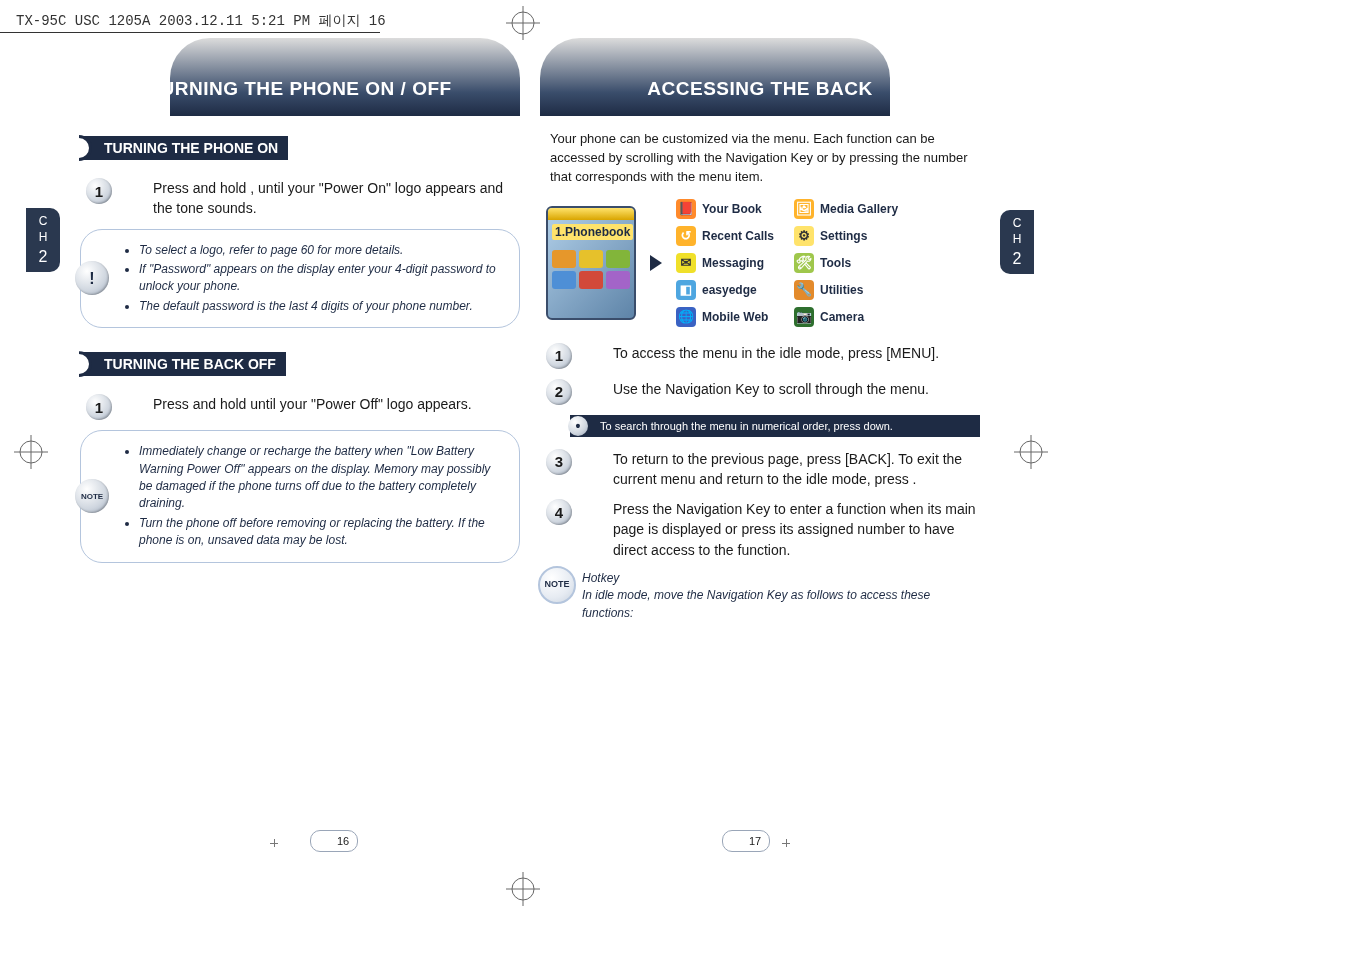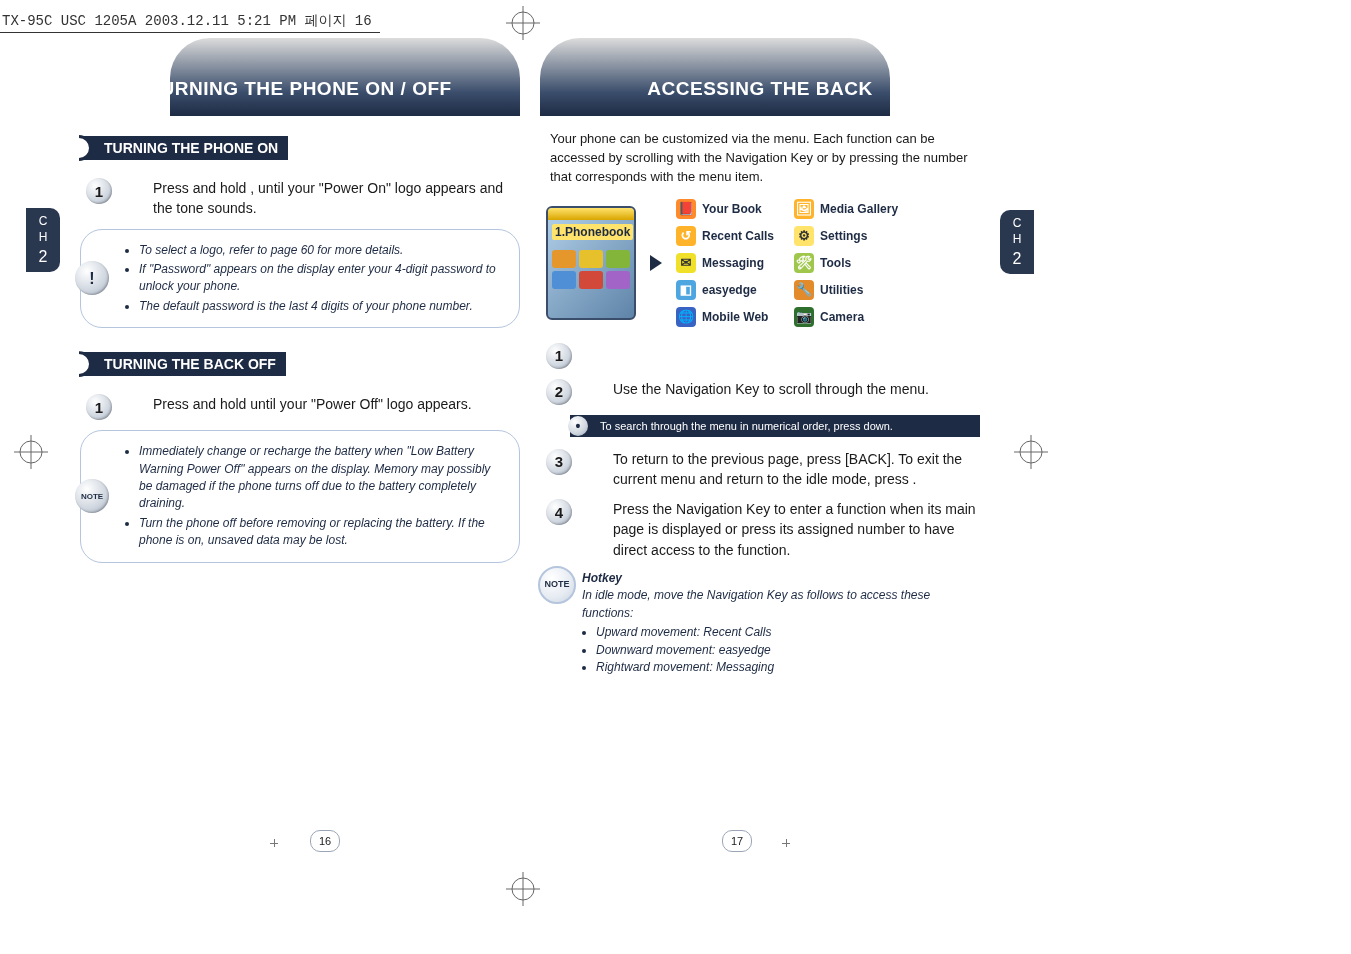--- a/index.html
+++ b/index.html
@@ -8,21 +8,21 @@
     background: #fff;
     font-family: Arial, Helvetica, sans-serif;
     color: #1a1a1a;
     width: 1351px;
     height: 954px;
     position: relative;
   }
   .header-line {
     position: absolute;
     top: 12px;
-    left: 2px;
+    left: 16px;
     font-size: 14px;
     color: #333;
     font-family: "Courier New", monospace;
   }
   .crop-mark { position: absolute; }
   .crop-mark svg { display: block; }
 
   .spread {
     position: absolute;
     top: 28px;
@@ -240,31 +240,31 @@
   }
   .note-block .note-badge{
     position:absolute;
     left:-44px;top:-4px;
     width:34px;height:34px;border-radius:50%;
     border:2px solid #b4c5dd;
     background: radial-gradient(circle at 35% 30%, #fff, #e6ebf2 60%, #c9d3df);
     display:flex;align-items:center;justify-content:center;
     font-size:9px;font-weight:bold;font-style:normal;
   }
-  .note-block .nb-title{font-weight:bold;text-align:center;}
+  .note-block .nb-title{font-weight:normal;text-align:center;}
   .note-block ul{margin:2px 0 0 0;padding-left:14px;}
 
   .page-num {
     position: absolute;
     bottom: 6px;
     width: 28px; height: 20px;
     border: 1px solid #9aa6b8;
     border-radius: 10px;
     font-size: 11px;
-    display:flex;align-items:center;justify-content:center;
+    display:flex;align-items:center;justify-content:center;padding-left:18px;
   }
   .page-left .page-num { left: 50%; transform: translateX(10px); }
   .page-right .page-num { left: 50%; transform: translateX(-38px); }
 
   .tiny-tick {
     position:absolute;
     width:8px;height:1px;background:#777;
   }
   .tiny-tick::before{content:"";position:absolute;left:50%;top:-4px;width:1px;height:8px;background:#777;}
 </style>
@@ -425,20 +425,21 @@
           <div class="menu-item">
               <span class="mi-icon" style="background:#2e6f2e">📷</span>
               <span>Camera</span>
             </div>
         </div>
       </div>
     </div>
 
     <div class="step">
       <div class="step-num">1</div>
+      <div class="step-text">To access the menu in the idle mode, press       [MENU].</div>
     </div>
     <div class="step">
       <div class="step-num">2</div>
       <div class="step-text">Use the Navigation Key to scroll through the menu.</div>
     </div>
 
     <div class="tip-bar">
       <div class="dot">•</div>
       <span>To search through the menu in numerical order, press down.</span>
     </div>
@@ -449,24 +450,19 @@
     </div>
     <div class="step">
       <div class="step-num">4</div>
       <div class="step-text">Press the Navigation Key to enter a function when its main page is displayed or press its assigned number to have direct access to the function.</div>
     </div>
 
     <div class="note-block">
       <div class="note-badge">NOTE</div>
       <span class="nb-title">Hotkey</span><br>
       <span>In idle mode, move the Navigation Key as follows to access these functions:</span>
-      <ul>
-        <li>Upward movement: Recent Calls</li>
-        <li>Downward movement: easyedge</li>
-        <li>Rightward movement: Messaging</li>
-      </ul>
     </div>
 
     <div class="page-num">17</div>
     <div class="tiny-tick" style="right:200px;bottom:14px;"></div>
   </div>
 
 </div>
 
 </body></html>

